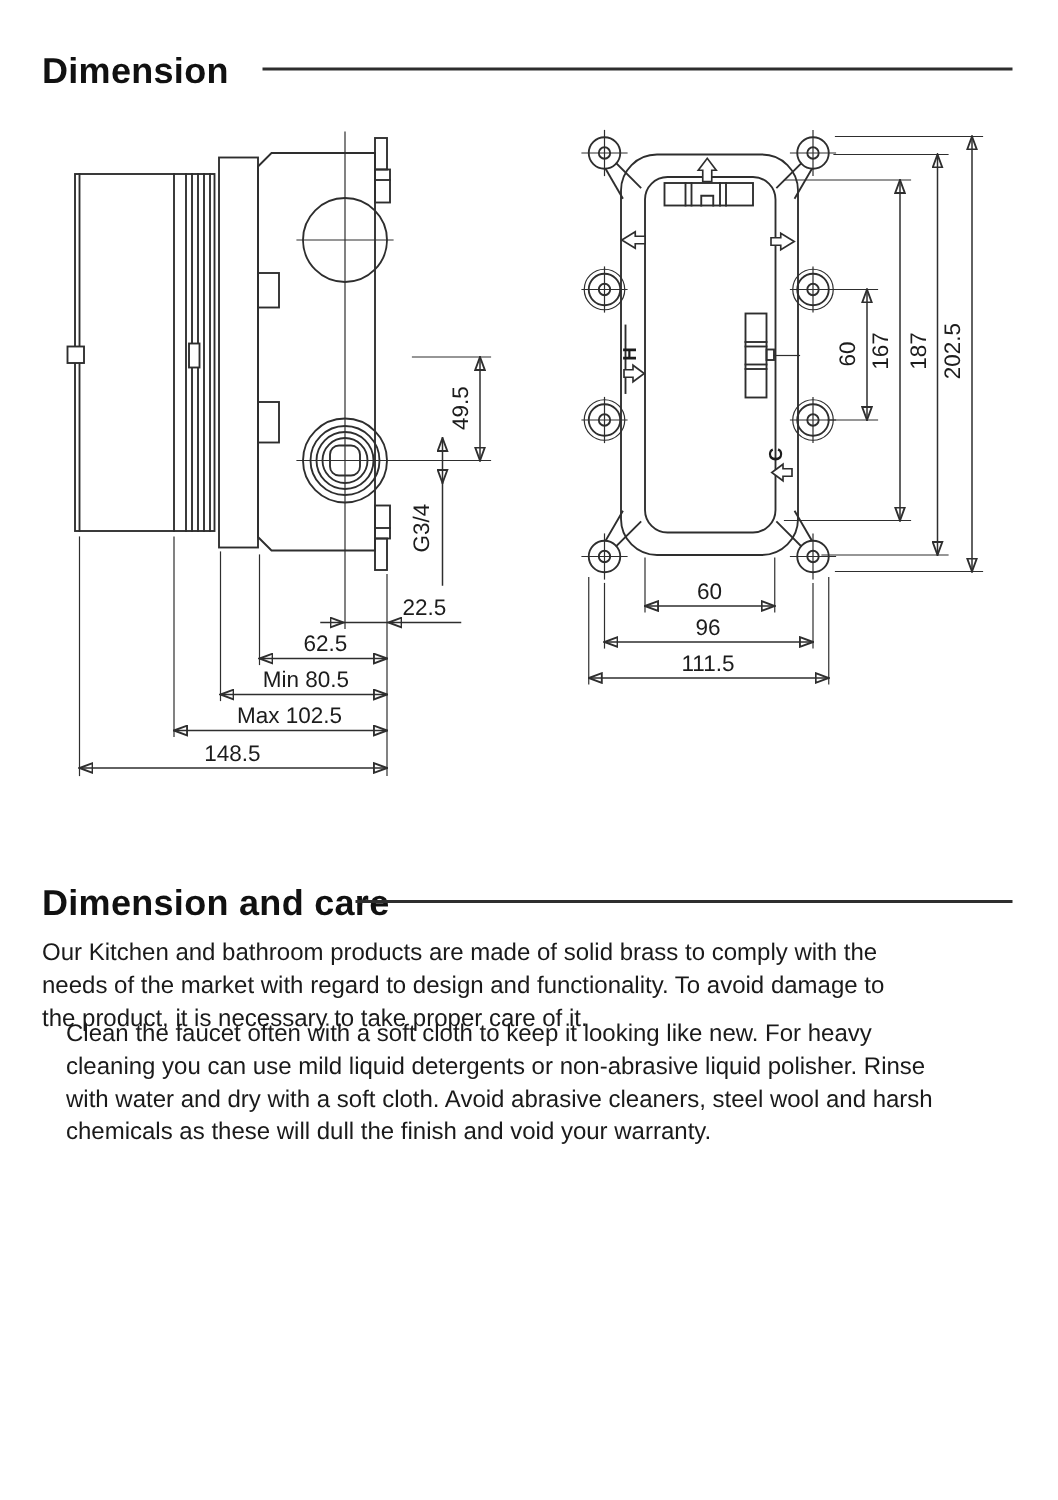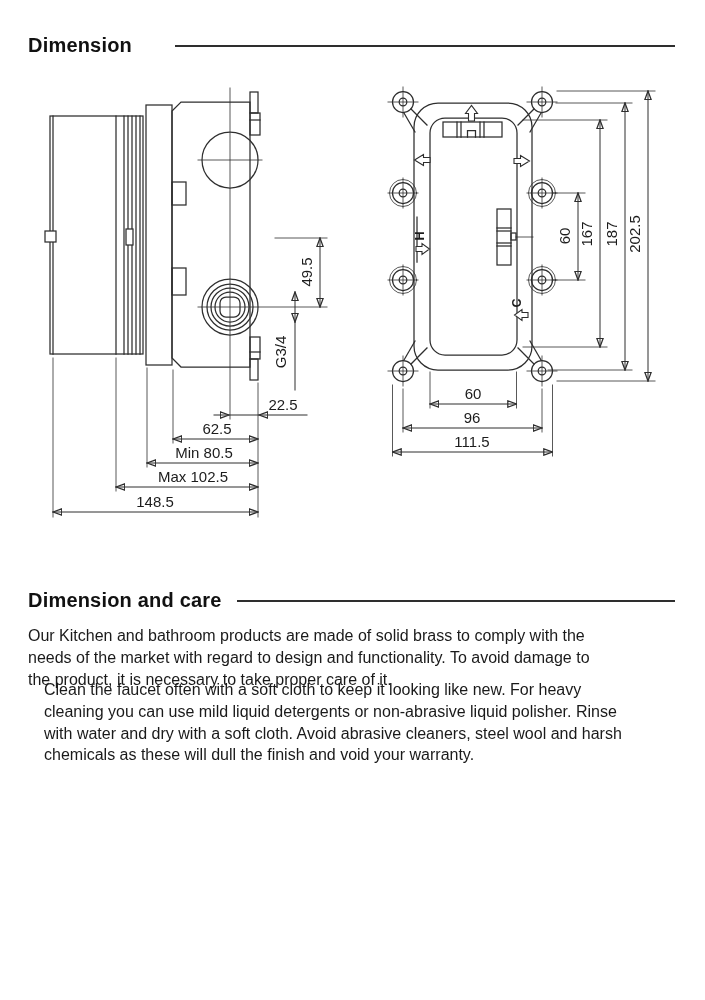--- a/index.html
+++ b/index.html
@@ -1,20 +1,20 @@
 <!DOCTYPE html>
 <html><head>
 <meta charset="utf-8">
 <style>
   html,body { margin:0; padding:0; }
   body {
     width:705px; height:1000px; background:#ffffff; position:relative;
     font-family:"Liberation Sans", sans-serif; color:#1a1a1a; overflow:hidden;
   }
-  .heading { position:absolute; font-weight:bold; font-size:20px; color:#111111; letter-spacing:0.2px; }
+  .heading { position:absolute; font-weight:bold; font-size:24px; color:#111111; letter-spacing:0.2px; }
   .rule { position:absolute; height:2px; background:#2e2e2e; }
   .para { position:absolute; left:28px; width:665px; font-size:16px; line-height:21.8px;
           white-space:pre-line; color:#1a1a1a; }
   svg.drawing { position:absolute; left:0; top:0; }
   .drawing line, .drawing rect, .drawing circle, .drawing path {
     stroke:#2e2e2e; fill:none; stroke-width:1.25; stroke-linecap:square;
   }
   .drawing .thin { stroke-width:0.8; }
   .drawing .dim  { stroke-width:1; }
   .drawing .white { fill:#ffffff; }

